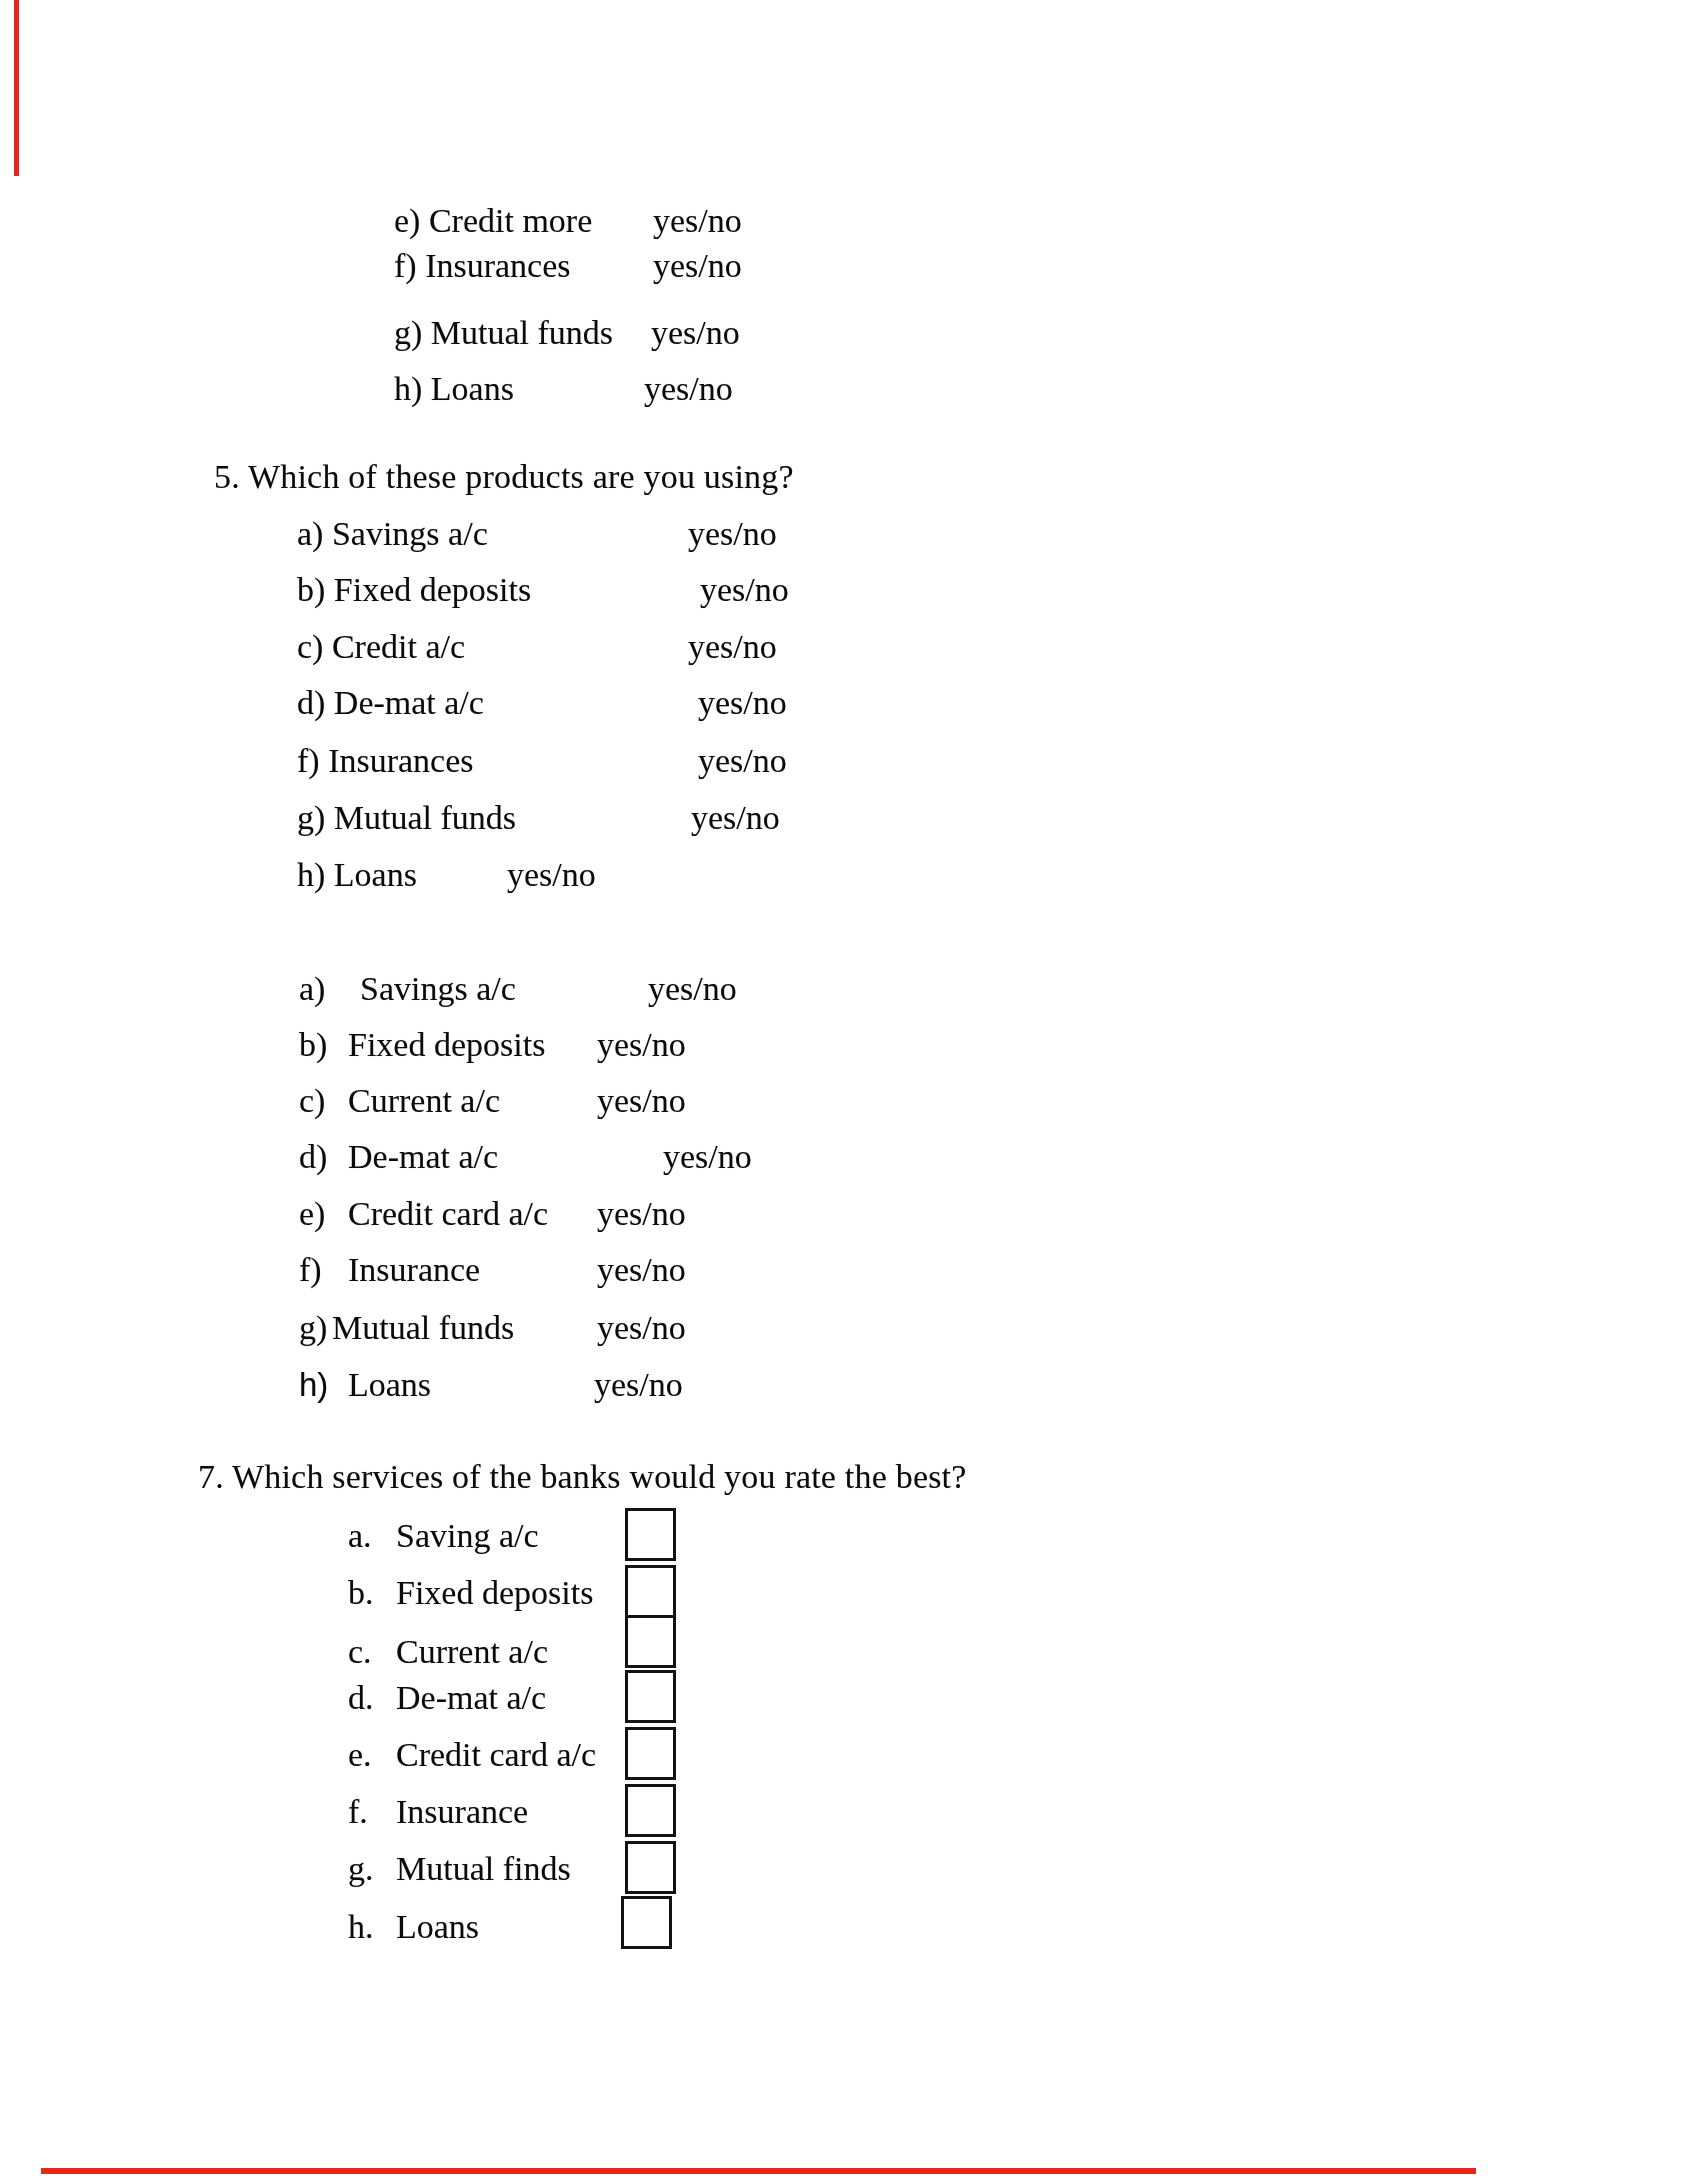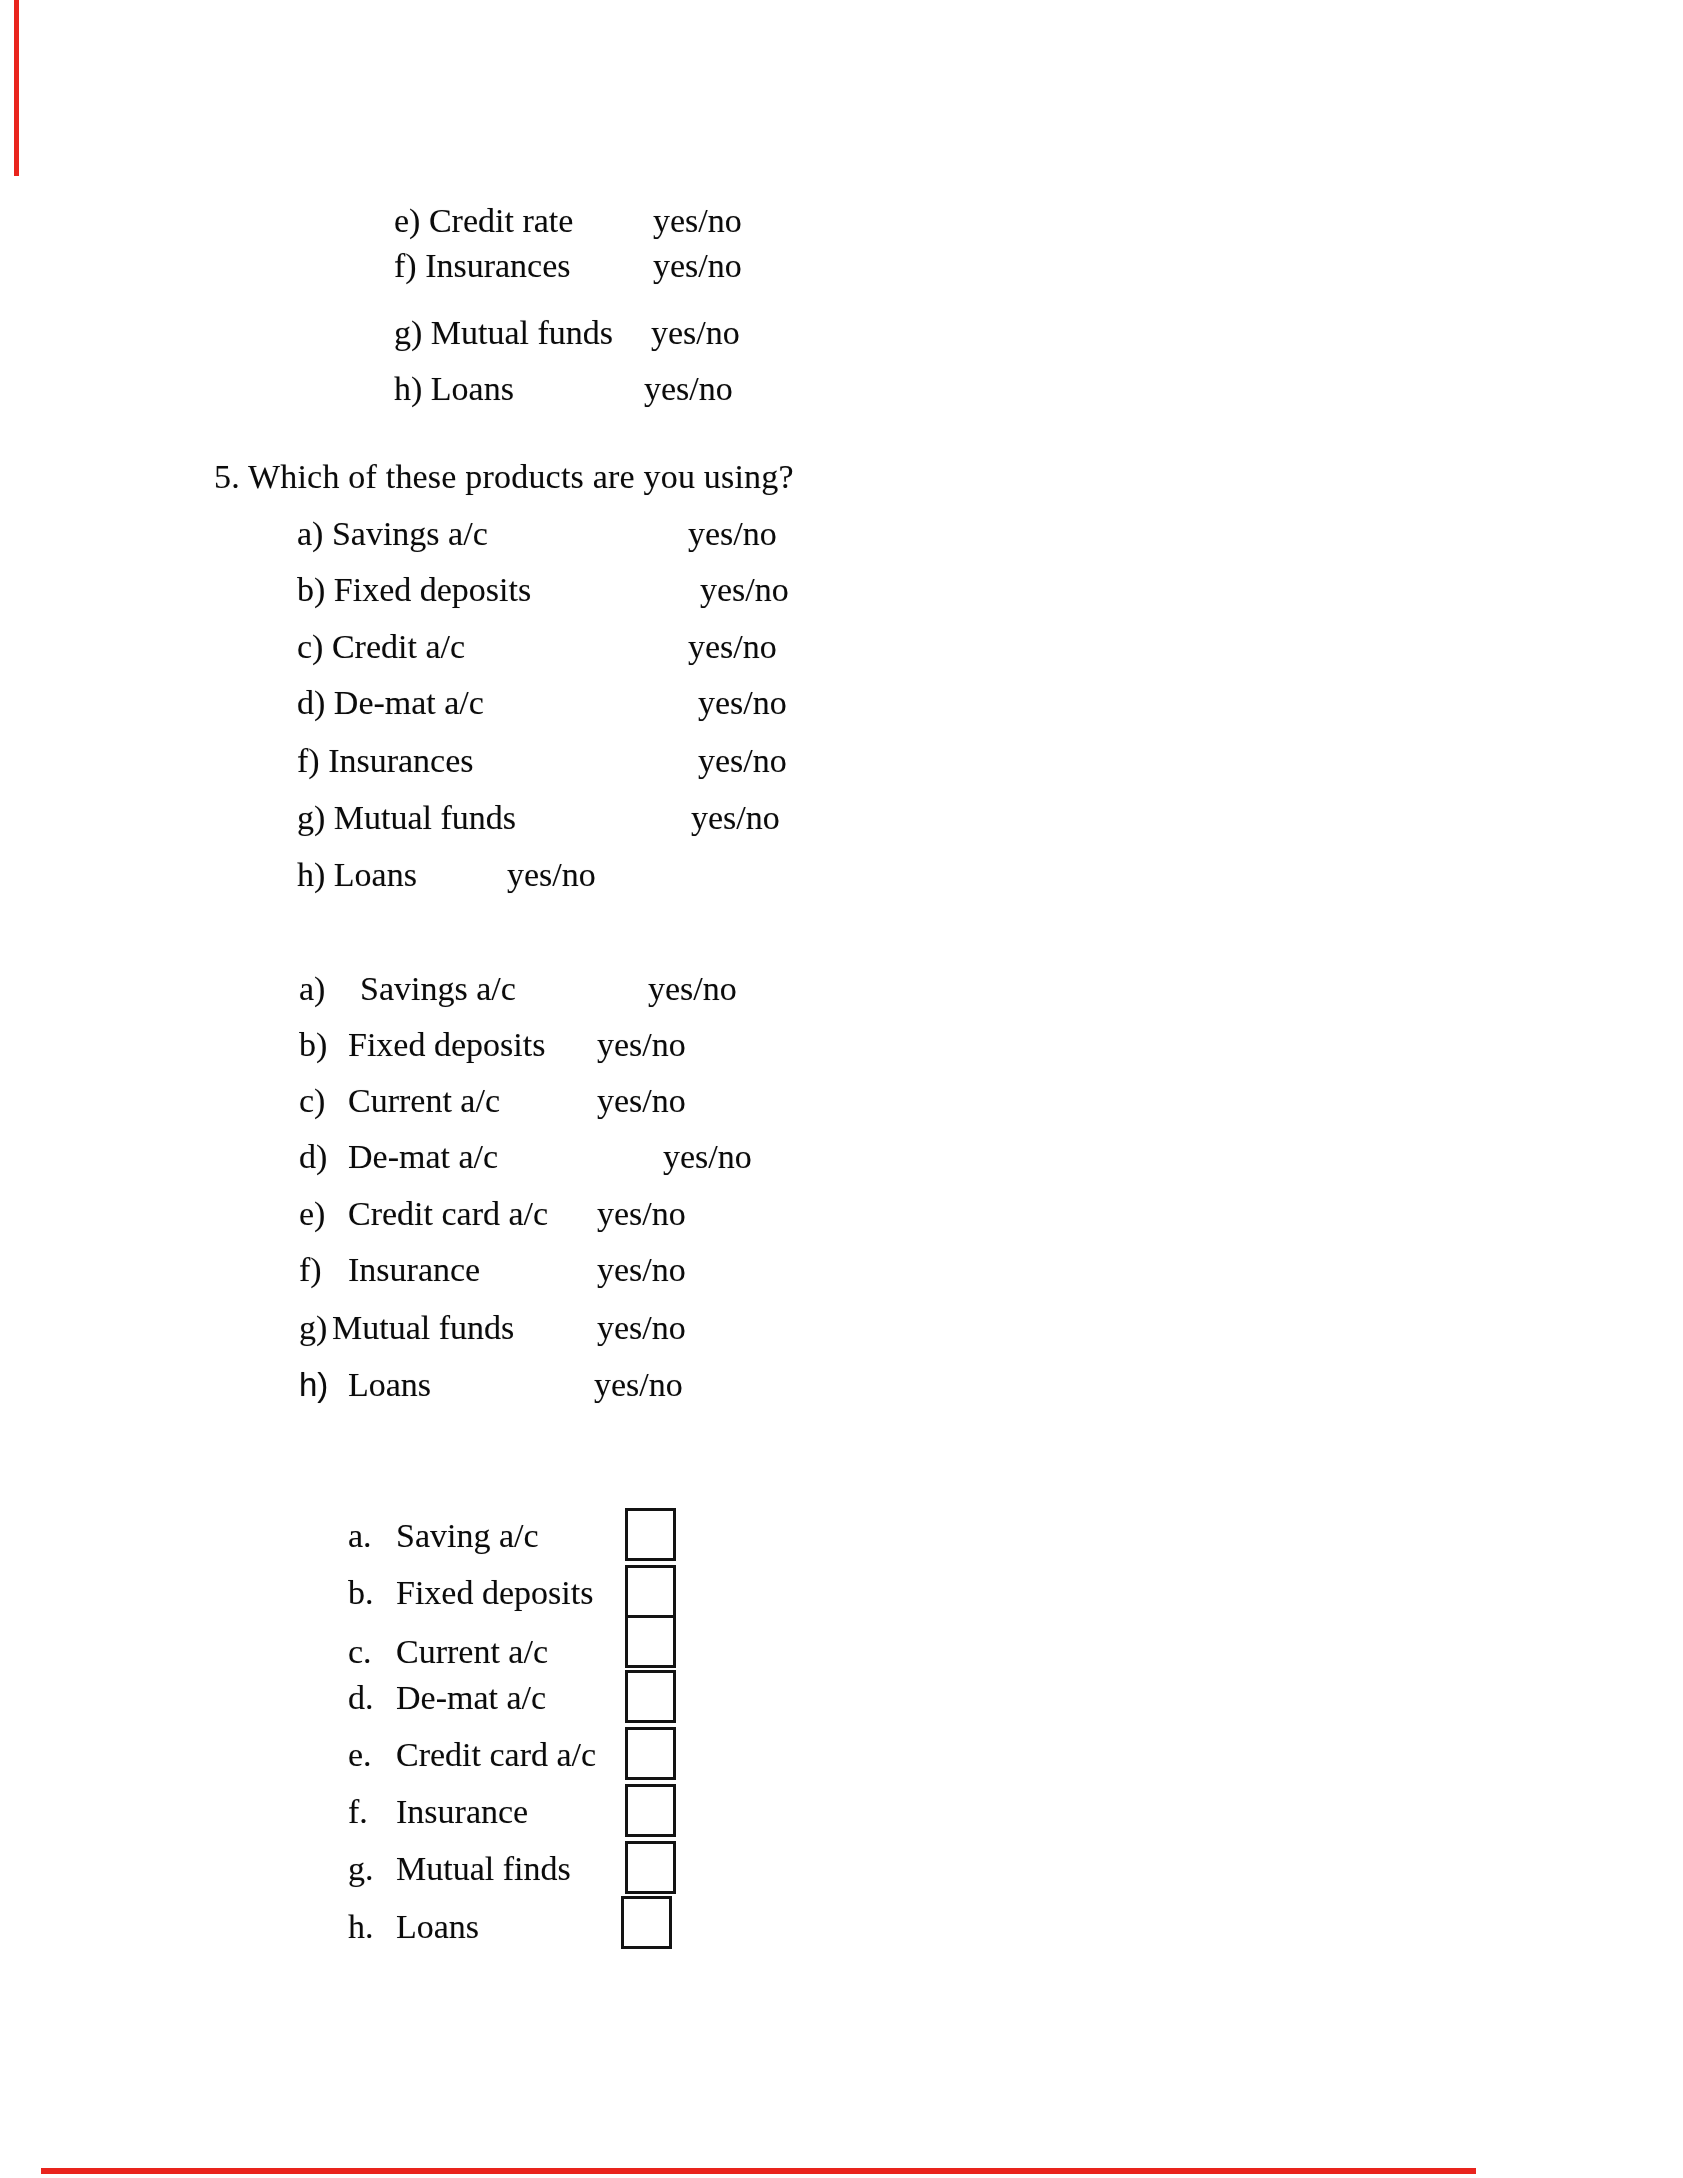--- a/index.html
+++ b/index.html
@@ -32,21 +32,21 @@
 </style>
 </head>
 <body>
 
 <div class="page">
 
   <div class="scan-mark vert" style="background: rgb(233, 36, 29);"></div>
   <div class="scan-mark horiz" style="background: rgb(233, 36, 29);"></div>
 
   <div class="row" style="top:199px">
-    <span class="t" style="left:394px">e) Credit rate</span>
+    <span class="t" style="left:394px">e) Credit more</span>
     <span class="t" style="left:653px">yes/no</span>
   </div>
   <div class="row" style="top:244px">
     <span class="t" style="left:394px">f) Insurances</span>
     <span class="t" style="left:653px">yes/no</span>
   </div>
   <div class="row" style="top:311px">
     <span class="t" style="left:394px">g) Mutual funds</span>
     <span class="t" style="left:651px">yes/no</span>
   </div>
@@ -121,20 +121,23 @@
     <span class="t" style="left:299px">g)</span>
     <span class="t" style="left:332px">Mutual funds</span>
     <span class="t" style="left:597px">yes/no</span>
   </div>
   <div class="row" style="top:1363px">
     <span class="t sans" style="left:299px">h)</span>
     <span class="t" style="left:348px">Loans</span>
     <span class="t" style="left:594px">yes/no</span>
   </div>
 
+  <div class="row" style="top:1455px">
+    <span class="t q-title" style="left:198px">7. Which services of the banks would you rate the best?</span>
+  </div>
   <div class="row" style="top:1514px">
     <span class="t" style="left:348px">a.</span>
     <span class="t" style="left:396px">Saving a/c</span>
     <div class="cb" style="left:625px; top:-6px"></div>
   </div>
   <div class="row" style="top:1571px">
     <span class="t" style="left:348px">b.</span>
     <span class="t" style="left:396px">Fixed deposits</span>
     <div class="cb" style="left:625px; top:-6px"></div>
   </div>

